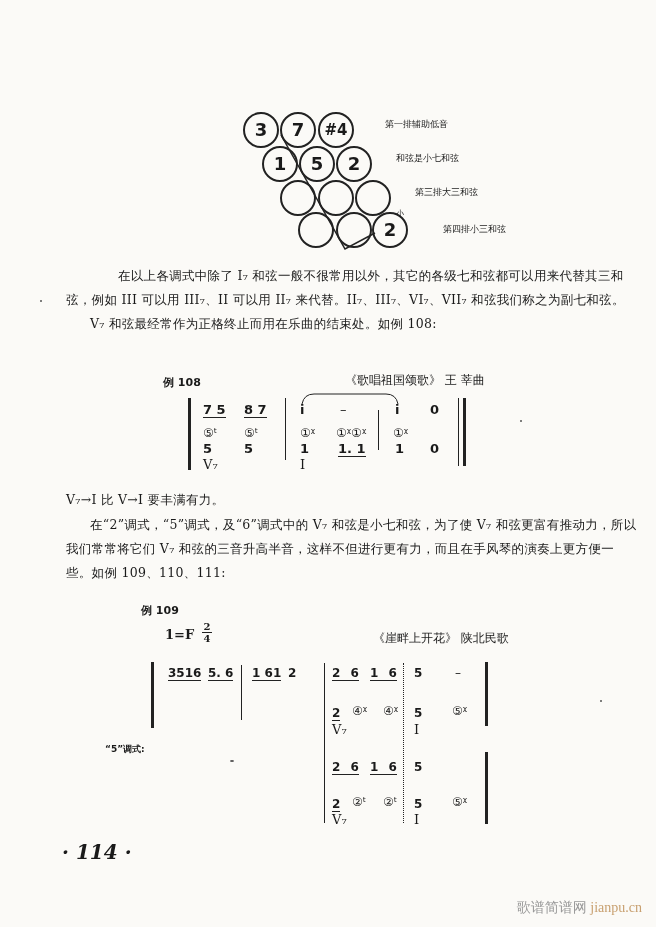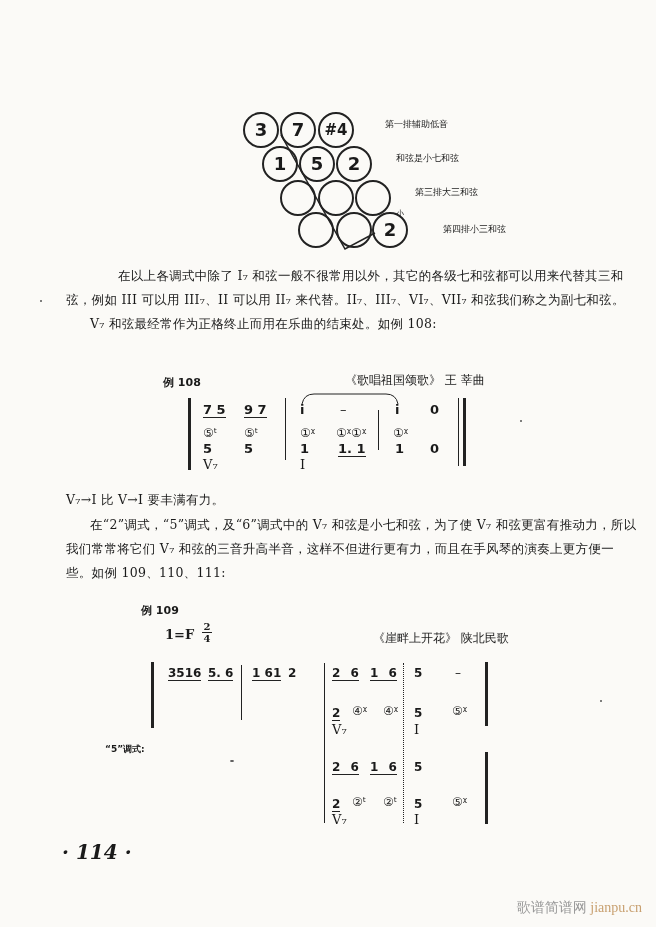--- a/index.html
+++ b/index.html
@@ -69,21 +69,21 @@
   <div class="bar" style="left:188px;top:398px;width:3px;height:72px;"></div>
   <div class="bar" style="left:285px;top:398px;width:1px;height:62px;"></div>
   <div class="bar" style="left:378px;top:410px;width:1px;height:40px;"></div>
   <div class="bar" style="left:463px;top:398px;width:3px;height:68px;"></div>
   <div class="bar" style="left:458px;top:398px;width:1px;height:68px;"></div>
   <svg class="abs" style="left:300px;top:390px;" width="100" height="20">
       <path d="M2,14 Q4,4 14,4 L86,4 Q96,4 98,14" fill="none" stroke="#222" stroke-width="1"></path>
     </svg>
 
   <span class="note uline" style="left:203px;top:402px;">7 5</span>
-  <span class="note uline" style="left:244px;top:402px;">9 7</span>
+  <span class="note uline" style="left:244px;top:402px;">8 7</span>
   <span class="note" style="left:300px;top:402px;">i</span>
   <span class="note" style="left:340px;top:402px;font-weight:normal;">–</span>
   <span class="note" style="left:395px;top:402px;">i</span>
   <span class="note" style="left:430px;top:402px;">0</span>
 
   <span class="note" style="left:203px;top:426px;font-weight:normal;font-size:12px;">⑤ᵗ</span>
   <span class="note" style="left:244px;top:426px;font-weight:normal;font-size:12px;">⑤ᵗ</span>
   <span class="note" style="left:300px;top:426px;font-weight:normal;font-size:12px;">①ᵡ</span>
   <span class="note" style="left:336px;top:426px;font-weight:normal;font-size:12px;">①ᵡ①ᵡ</span>
   <span class="note" style="left:393px;top:426px;font-weight:normal;font-size:12px;">①ᵡ</span>

